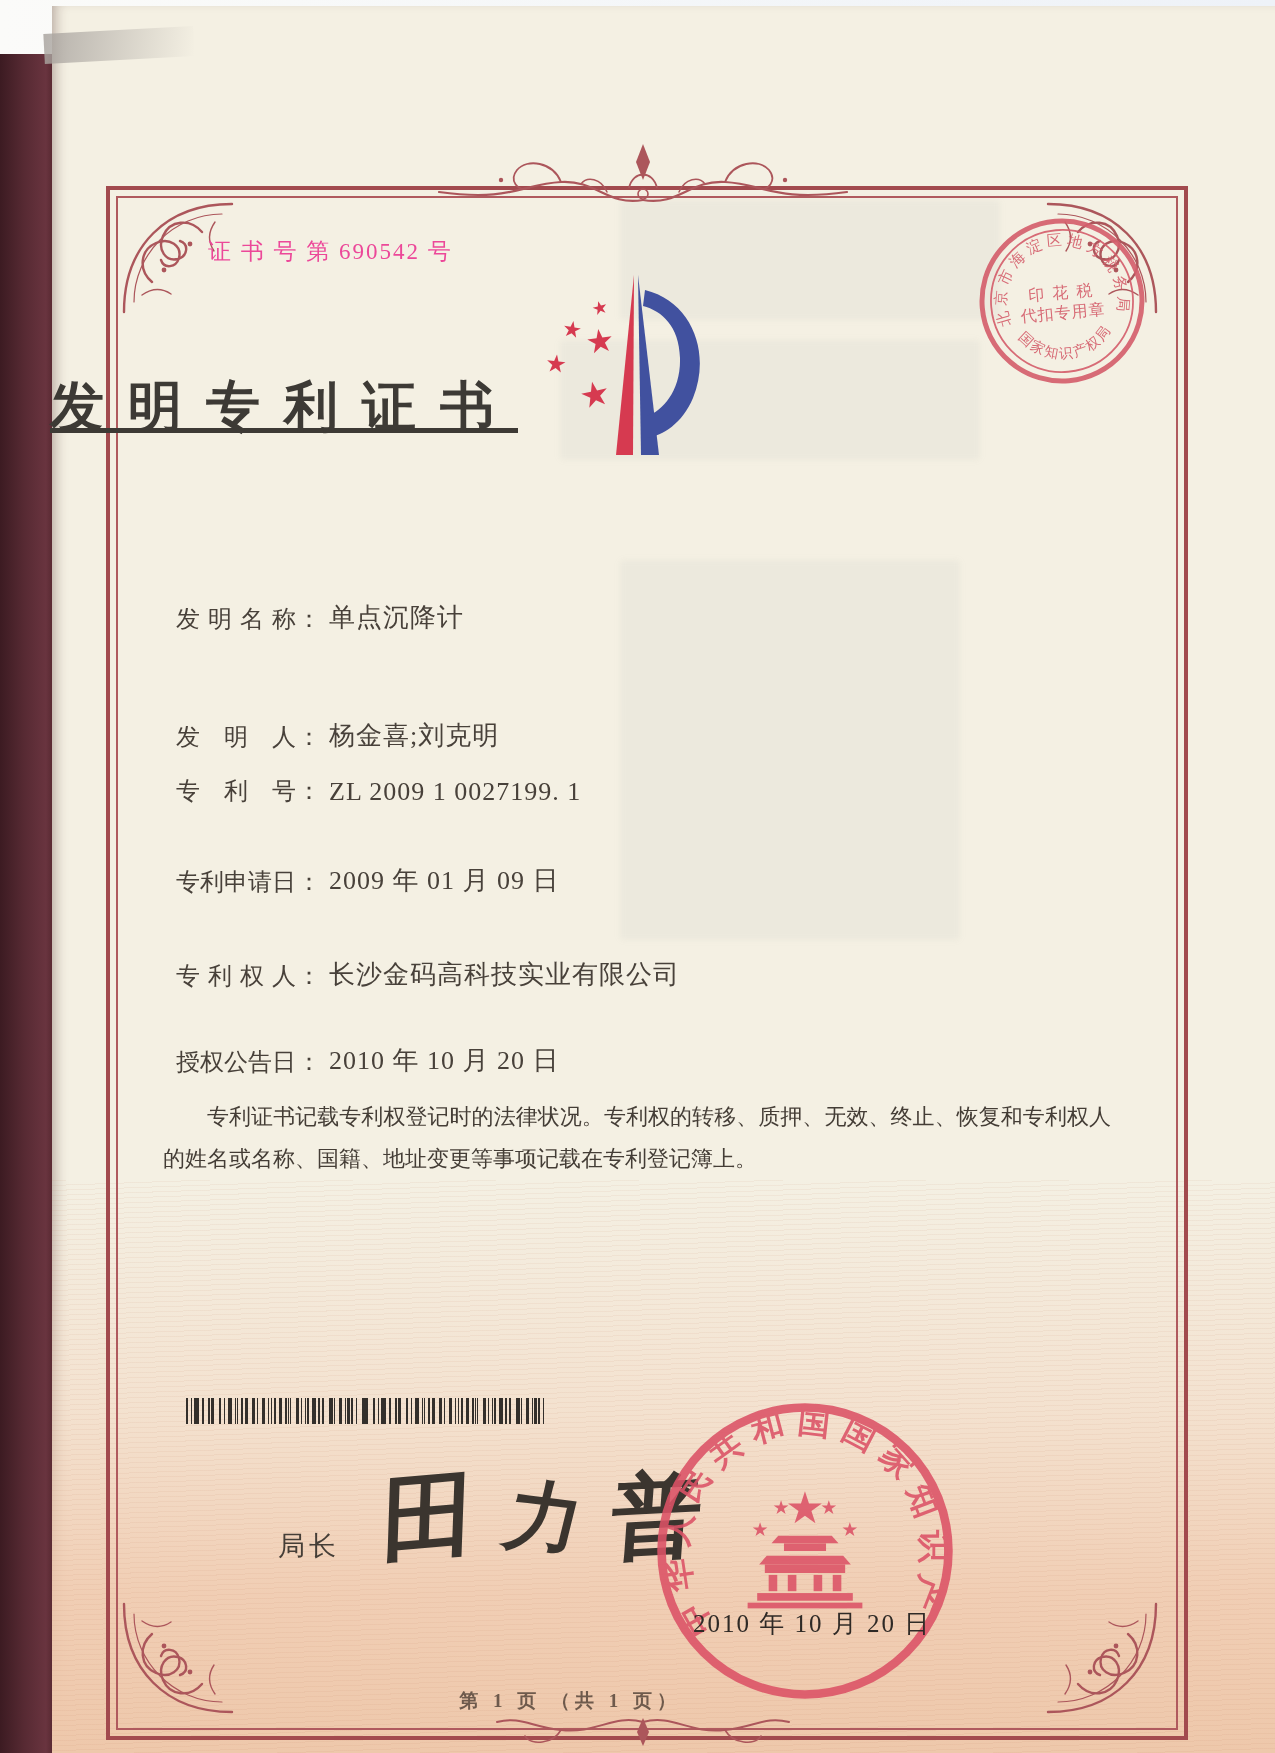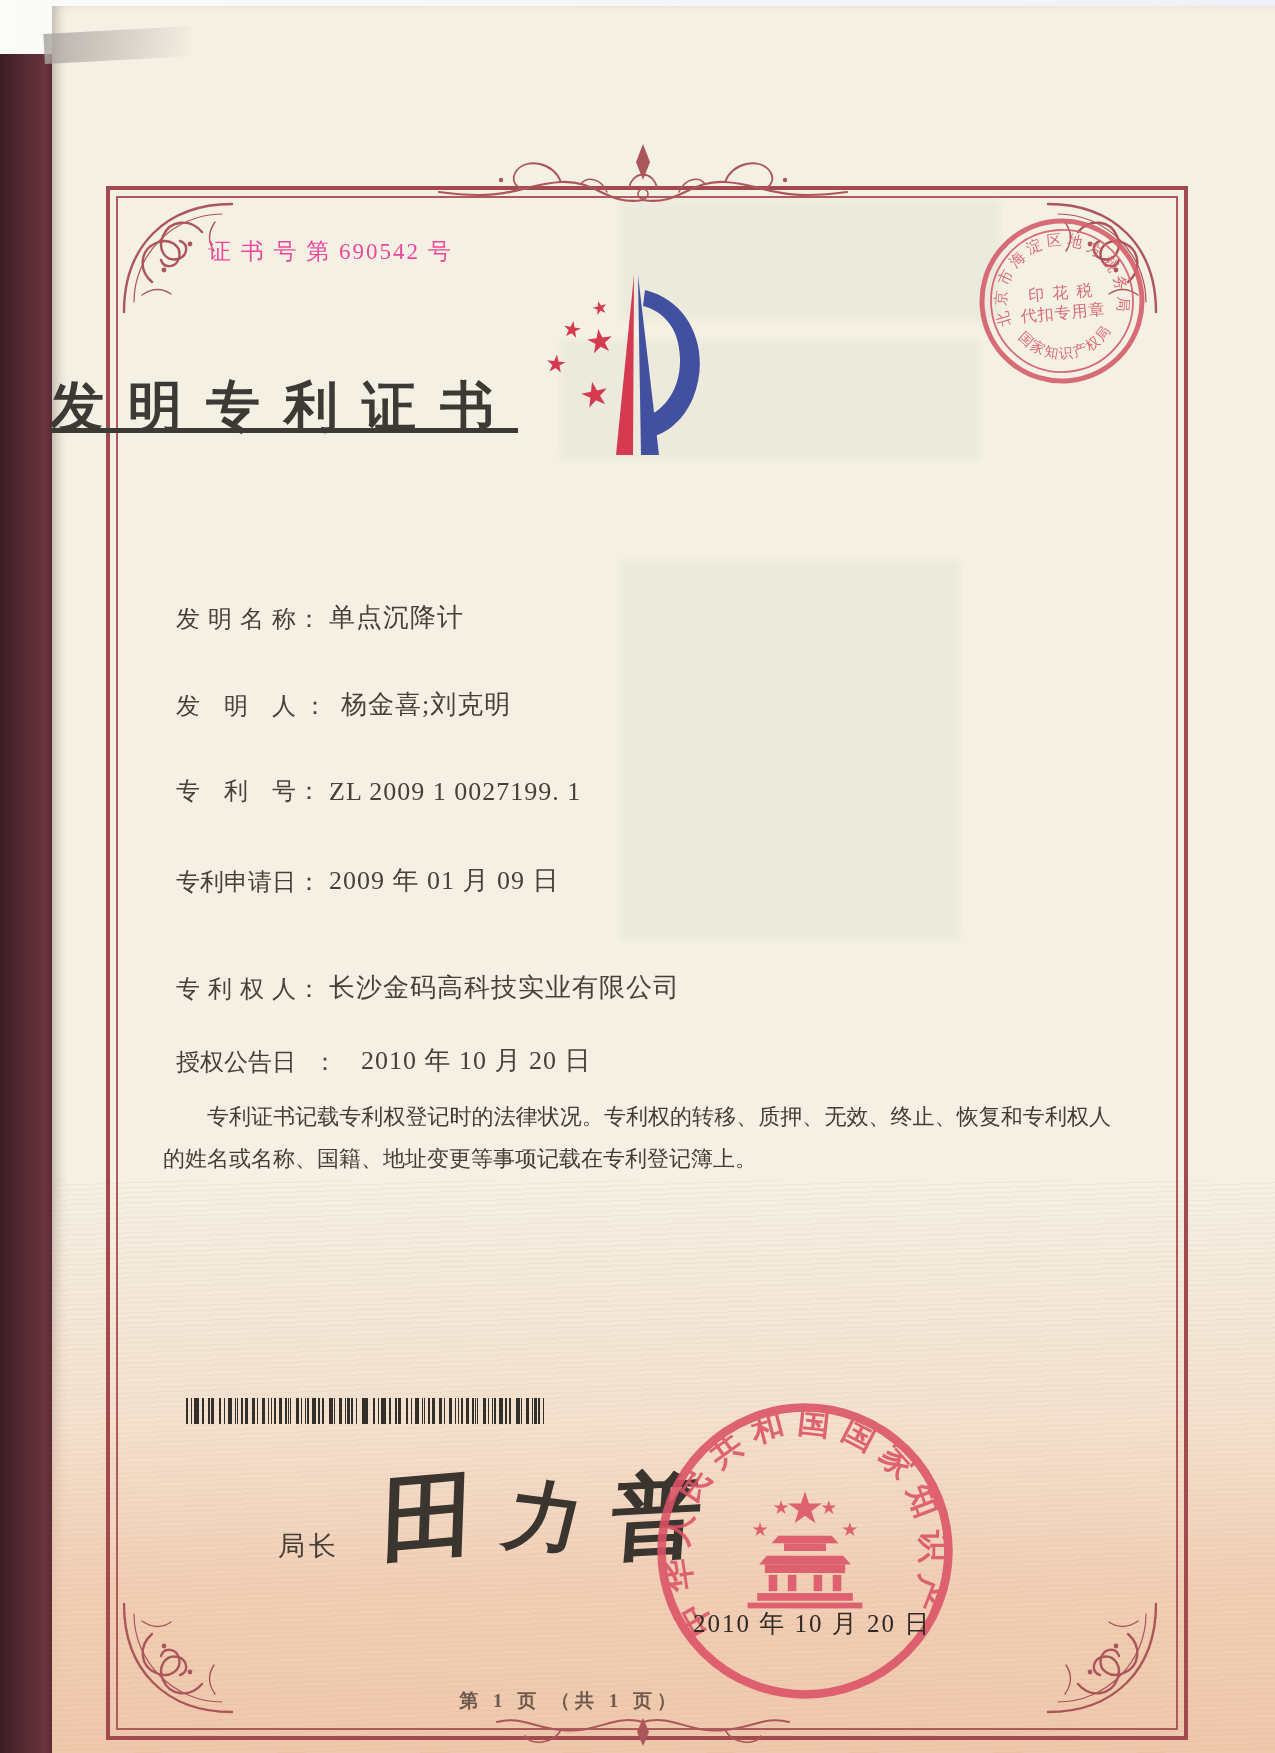--- a/index.html
+++ b/index.html
@@ -39,22 +39,22 @@
   .cert-no{position:absolute;left:160px;top:236px;font-size:23px;color:#ec4899;letter-spacing:2px;margin-left:48px;}
   .logo{position:absolute;left:497px;top:262px;}
   .tax-stamp{position:absolute;left:977px;top:216px;transform:rotate(-5deg);opacity:.92;}
   .title{position:absolute;left:50px;top:371px;width:1060px;text-align:left;
     font-size:54px;font-weight:bold;color:#3d3a35;letter-spacing:24px;text-decoration:underline;}
   .field-row{position:absolute;left:176px;display:flex;align-items:flex-end;color:#48413a;}
   .field-label{display:inline-block;width:120px;font-size:24px;
     text-align:justify;text-align-last:justify;}
   .field-colon{font-size:24px;margin-left:1px;}
   .field-value{font-size:26px;margin-left:8px;letter-spacing:1px;white-space:nowrap;}
-  .row0{top:600px;} .row1{top:687px;gap:6px;} .row2{top:775px;}
-  .row3{top:863px;} .row4{top:957px;margin-top:13px;} .row5{top:1043px;gap:16px;}
+  .row0{top:600px;} .row1{top:718px;} .row2{top:775px;}
+  .row3{top:863px;} .row4{top:957px;} .row5{top:1043px;}
   .body-text{position:absolute;left:163px;top:1096px;width:948px;
     font-size:22px;line-height:42px;color:#443d36;text-align:justify;}
   .body-text p{margin:0;text-indent:2em;}
   .barcode{position:absolute;left:186px;top:1398px;width:358px;height:26px;
     background-image:
       repeating-linear-gradient(90deg,#332f2b 0 2px,rgba(0,0,0,0) 2px 5px,#332f2b 5px 6px,rgba(0,0,0,0) 6px 11px),
       repeating-linear-gradient(90deg,#332f2b 0 1px,rgba(0,0,0,0) 1px 8px,#332f2b 8px 11px,rgba(0,0,0,0) 11px 17px);}
   .signature{position:absolute;left:278px;top:1470px;display:flex;align-items:flex-end;color:#3b352f;}
   .sig-title{font-size:27px;color:#453e37;margin-right:42px;letter-spacing:4px;}
   .sig-name{display:flex;align-items:flex-end;gap:30px;font-weight:bold;transform:skewX(-7deg);}

